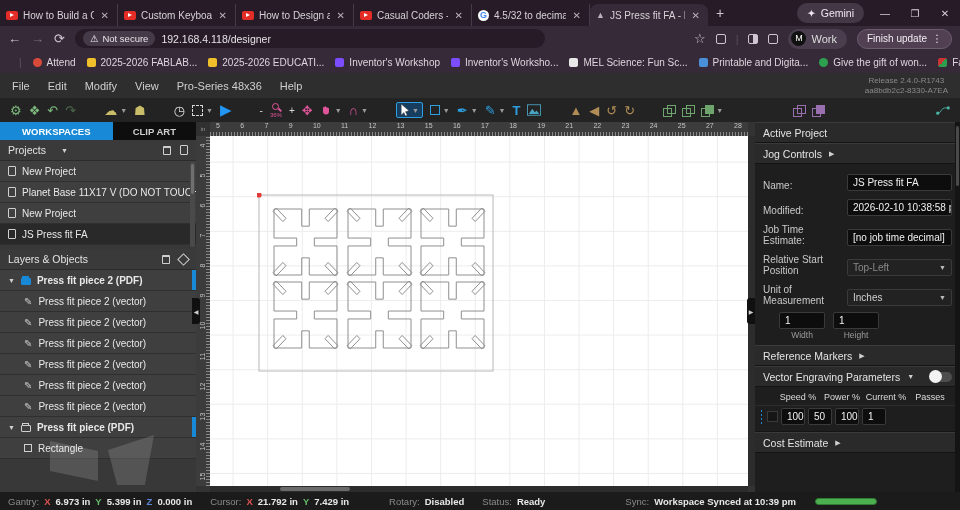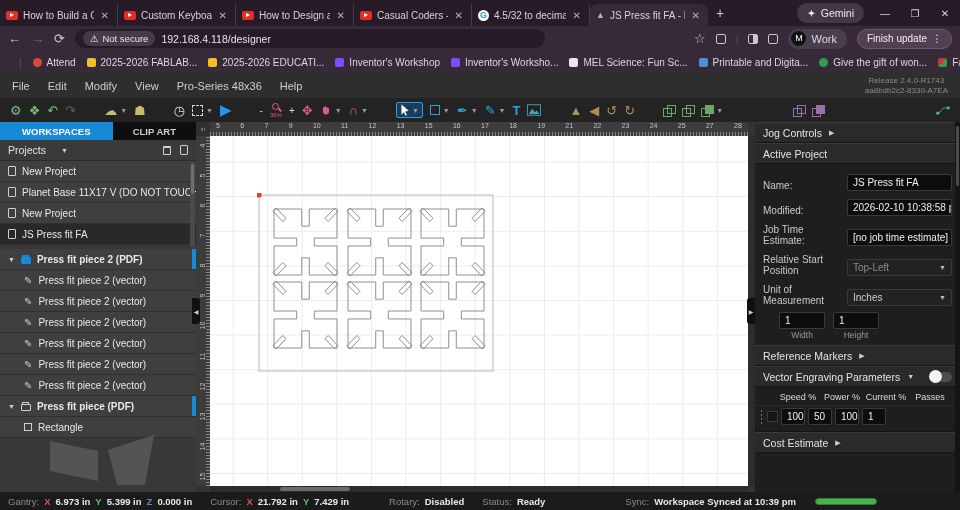--- a/index.html
+++ b/index.html
@@ -391,20 +391,27 @@
       </div>
     <div class="sb-row">
         <span class="i-page"></span>
         <span>New Project</span>
       </div>
     <div class="sb-row sel">
         <span class="i-page"></span>
         <span>JS Press fit FA</span>
       </div>
     <div style="height:4px;background:#383838"></div>
+    <div class="sb-head">
+      <span>Layers &amp; Objects</span>
+      <span class="right">
+        <span class="i-trash"></span>
+        <span class="i-layerplus"></span>
+      </span>
+    </div>
     <div class="sb-row">
         <span class="tri">▼</span>
         <span class="i-folder blue"></span>
         <b>Press fit piece 2 (PDF)</b>
         <span class="bluebar"></span>
       </div>
     <div class="sb-row lyr-ind">
         <span class="i-vpen">✎</span>
         <span>Press fit piece 2 (vector)</span>
       </div>
@@ -525,38 +532,38 @@
     <div id="vscroll"></div>
     <div id="hscroll">
         <div class="thumb"></div>
       </div>
     <div class="flyout" id="flyout-left">◀</div>
     <div class="flyout" id="flyout-right">▶</div>
   </div>
 
   <div id="panel">
     <div class="pn-head">
+        <span>Active Project</span>
+      </div>
+    <div class="pn-head">
         <span>Jog Controls</span>
         <span class="tri">▶</span>
-      </div>
-    <div class="pn-head">
-        <span>Active Project</span>
       </div>
     <div style="height:6px"></div>
     <div class="fieldrow">
       <span class="lbl">Name:</span>
       <div class="tbx">JS Press fit FA</div>
     </div>
     <div class="fieldrow">
       <span class="lbl">Modified:</span>
       <div class="tbx">2026-02-10 10:38:58 pm</div>
     </div>
     <div class="fieldrow">
       <span class="lbl">Job Time Estimate:</span>
-      <div class="tbx">[no job time estimate]</div>
+      <div class="tbx">[no job time decimal]</div>
     </div>
     <div class="fieldrow">
       <span class="lbl">Relative Start Position</span>
       <div class="selbx dim">
           <span>Top-Left</span>
           <span class="caret">▼</span>
         </div>
     </div>
     <div class="fieldrow">
       <span class="lbl">Unit of Measurement</span>

